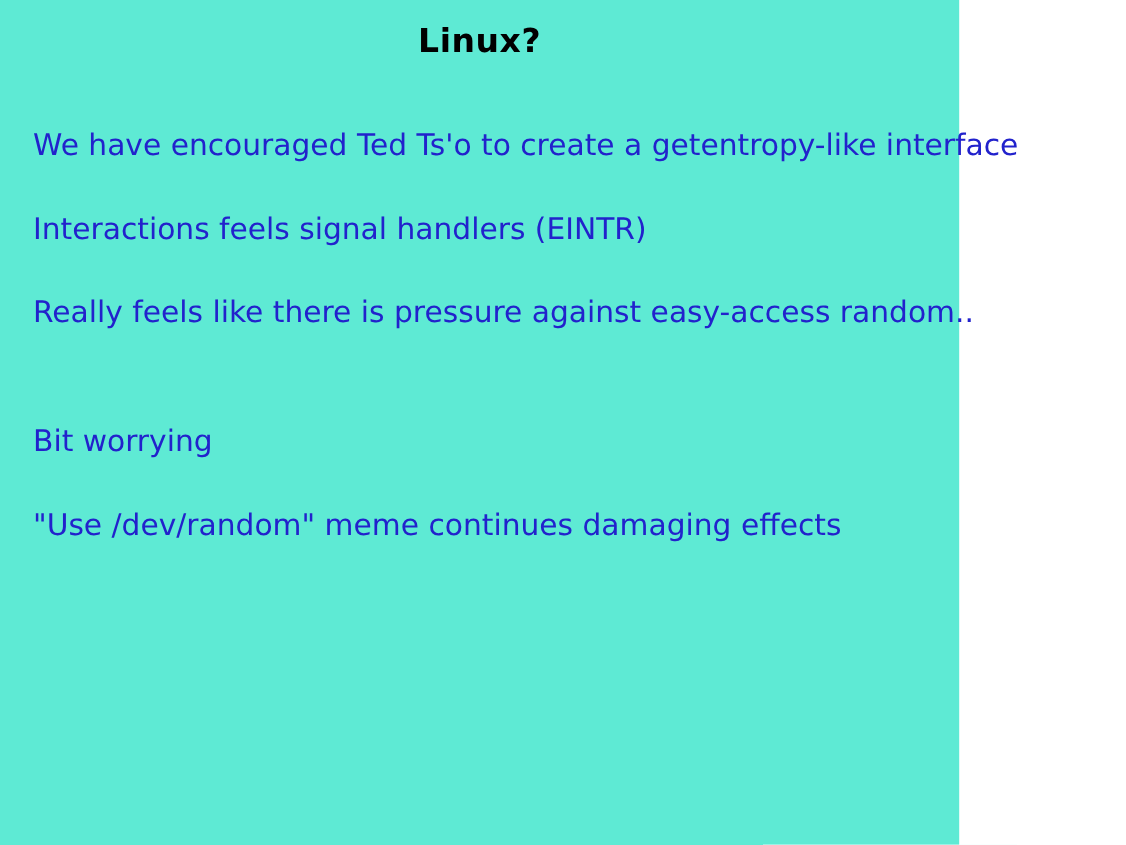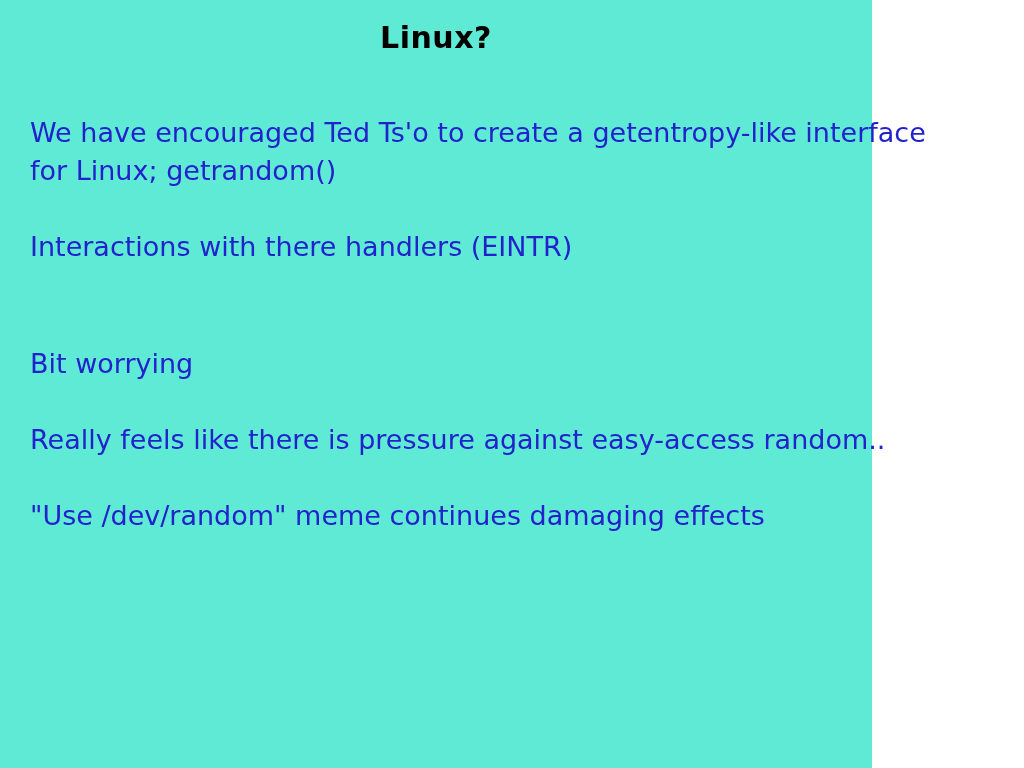--- a/index.html
+++ b/index.html
@@ -44,24 +44,23 @@
   }
 </style>
 </head>
 <body style="background: rgb(255, 255, 255);">
 
 <div class="slide">
   <h1 class="slide-title">Linux?</h1>
 
   <div class="text-line">We have encouraged Ted Ts'o to create a getentropy-like interface</div>
 
-  <div class="text-line">for Linux; getrandom()</div>
 
 
-  <div class="text-line gap">Interactions with there handlers (EINTR)</div>
+  <div class="text-line gap">Interactions feels signal handlers (EINTR)</div>
 
 
+  <div class="text-line gap">Really feels like there is pressure against easy-access random..</div>
+
   <div class="text-line biggap">Bit worrying</div>
-
-  <div class="text-line gap">Really feels like there is pressure against easy-access random..</div>
 
   <div class="text-line gap">"Use /dev/random" meme continues damaging effects</div>
 </div>
 
 </body></html>

